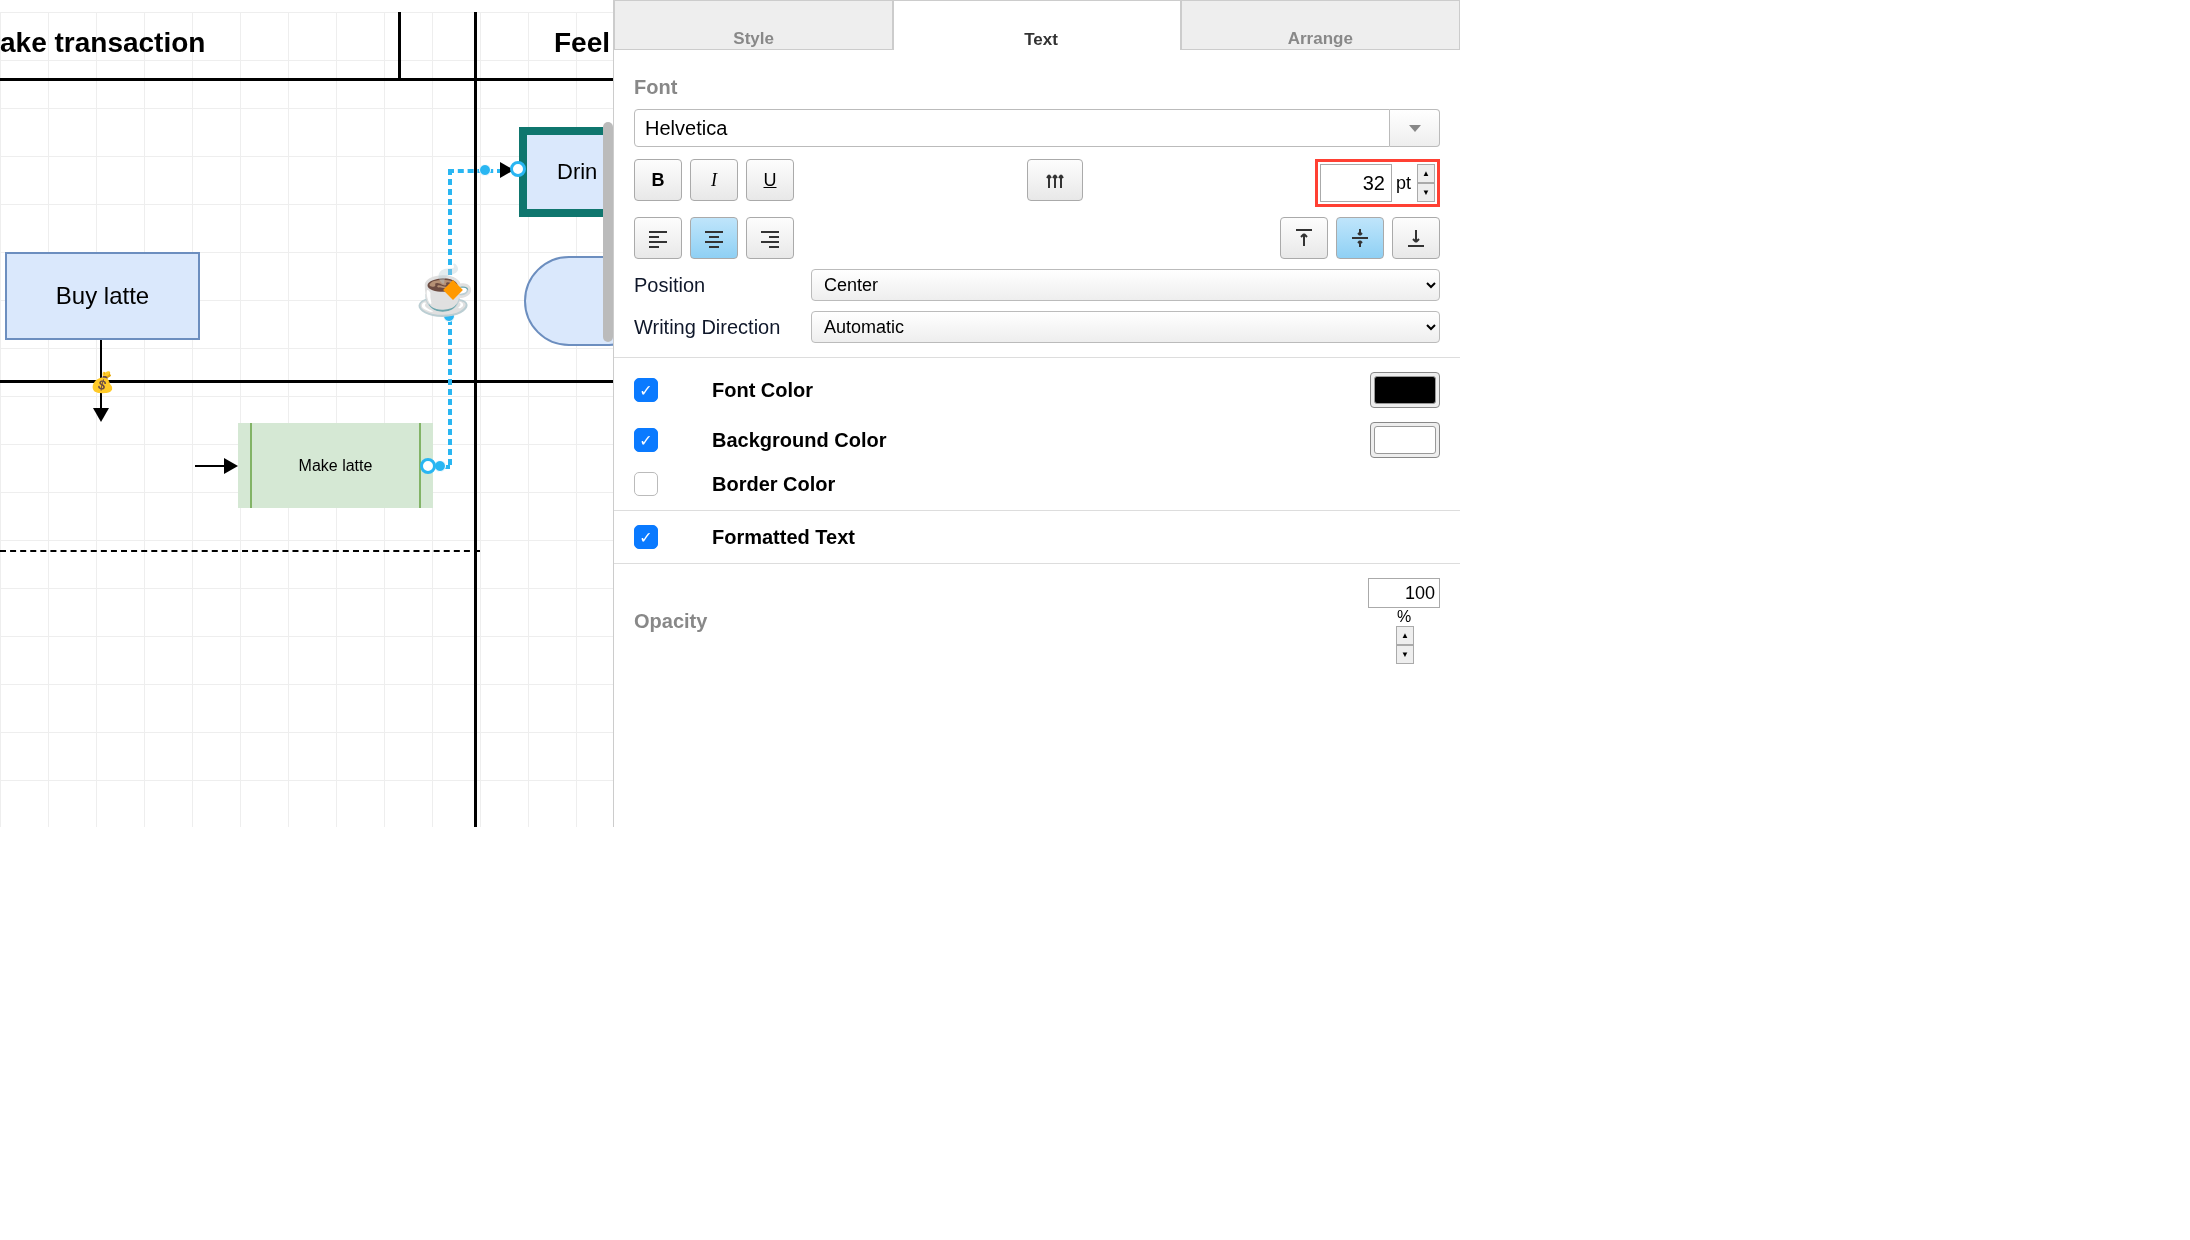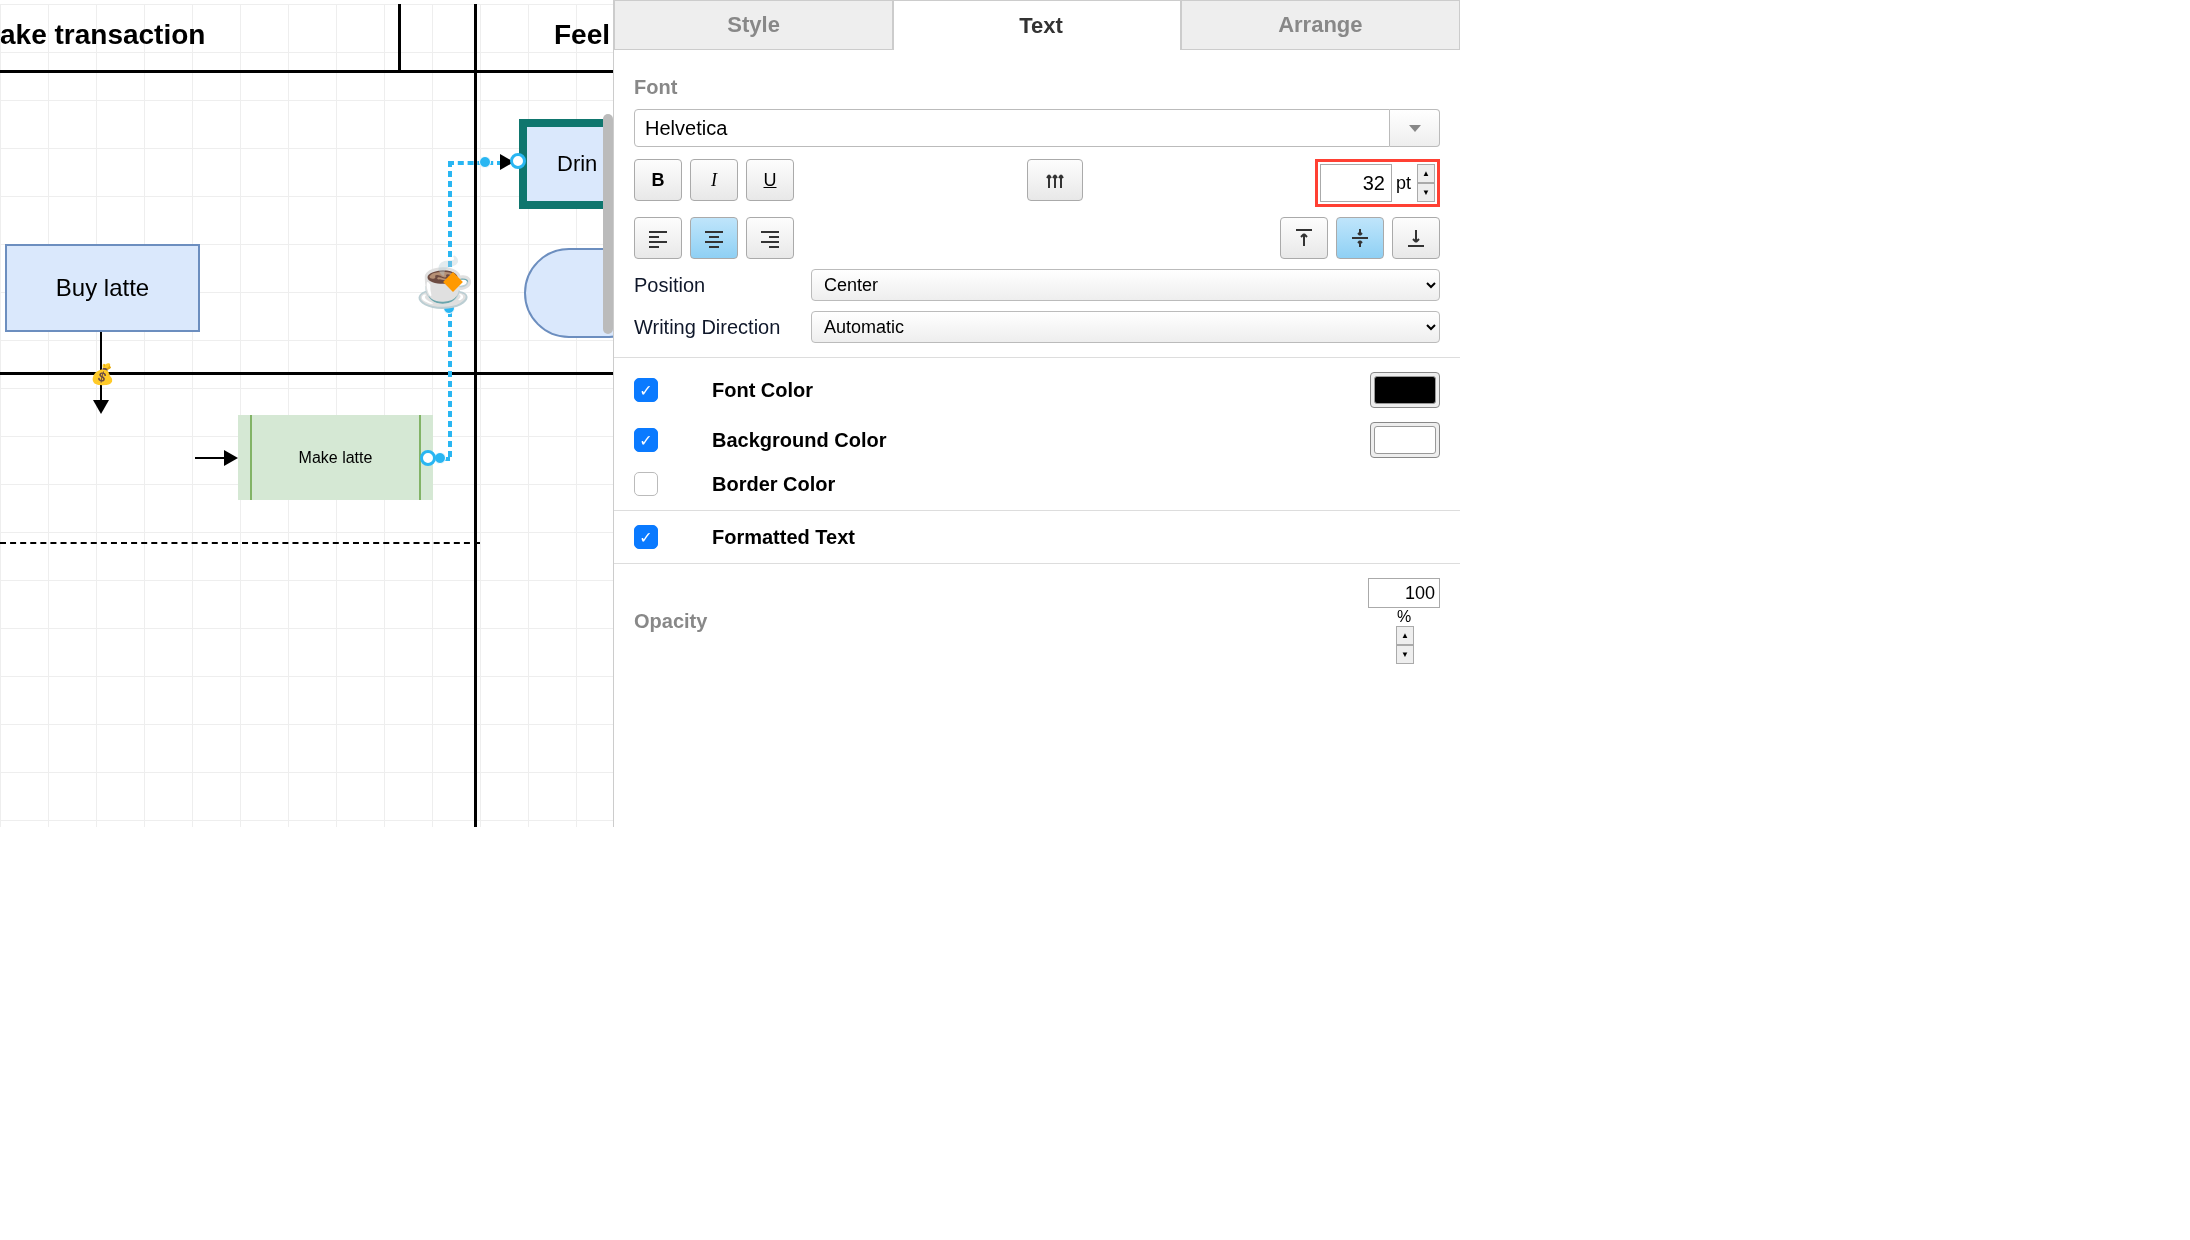--- a/index.html
+++ b/index.html
@@ -1,18 +1,18 @@
 <!DOCTYPE html>
 <html><head>
 <meta charset="utf-8">
 <style>
 * { box-sizing: border-box; margin: 0; padding: 0; }
 body { font-family: Helvetica, Arial, sans-serif; width: 1460px; height: 827px; overflow: hidden; position: relative; background: #fff; }
 
-.canvas { position: absolute; left: 0; top: 4px; width: 613px; height: 827px; background: #fff; }
+.canvas { position: absolute; left: 0; top: 12px; width: 613px; height: 827px; background: #fff; }
 .grid { position: absolute; inset: 0; background-image: linear-gradient(#eee 1px, transparent 1px), linear-gradient(90deg, #eee 1px, transparent 1px); background-size: 48px 48px; }
 
 .header-row { position: absolute; top: 15px; left: 0; right: 0; font-size: 28px; font-weight: 700; }
 .header1 { position: absolute; left: 0; }
 .header2 { position: absolute; left: 554px; }
 
 .hline { position: absolute; left: 0; width: 613px; height: 3px; background: #000; }
 .vline { position: absolute; top: 0; bottom: 0; width: 3px; background: #000; }
 
 .rect { position: absolute; border: 2px solid; display: flex; align-items: center; justify-content: center; font-size: 24px; text-align: center; }
@@ -35,21 +35,21 @@
 .sel-dot { position: absolute; width: 12px; height: 12px; background: #29b6f2; border-radius: 50%; border: 1px solid #fff; }
 .sel-ring { position: absolute; width: 16px; height: 16px; border: 3px solid #29b6f2; border-radius: 50%; background: #fff; }
 .dashed-path { position: absolute; border: 2px dashed #29b6f2; }
 
 .dashed-bottom { position: absolute; left: 0; top: 538px; width: 480px; border-top: 2px dashed #000; }
 
 .scrollbar { position: absolute; right: 0; top: 110px; width: 10px; height: 220px; background: #bbb; border-radius: 5px; }
 
 .panel { position: absolute; left: 613px; top: 0; width: 847px; height: 827px; background: #f5f5f5; border-left: 1px solid #ccc; }
 .tabs { display: flex; height: 50px; background: #eee; }
-.tab { flex: 1; display: flex; align-items: center; justify-content: center; font-size: 22px; font-weight: 600; color: #888; border: 1px solid #ccc; cursor: pointer; }
+.tab { flex: 1; display: flex; align-items: flex-end; justify-content: center; font-size: 17px; font-weight: 600; color: #888; border: 1px solid #ccc; cursor: pointer; }
 .tab.active { background: #fff; border-bottom: none; color: #333; padding-left: 8px; }
 
 .panel-body { padding: 18px 20px; background: #fff; height: calc(100% - 50px); }
 .section-label { font-size: 20px; color: #888; font-weight: 600; margin: 8px 0 10px; }
 
 .font-row { display: flex; gap: 0; margin-bottom: 12px; }
 .font-select { flex: 1; height: 38px; border: 1px solid #bbb; border-radius: 4px 0 0 4px; padding: 0 10px; font-size: 20px; display: flex; align-items: center; background: #fff; }
 .font-dd { width: 50px; height: 38px; border: 1px solid #bbb; border-left: none; border-radius: 0 4px 4px 0; display: flex; align-items: center; justify-content: center; background: linear-gradient(#fff,#eee); }
 .tri-down { width: 0; height: 0; border-left: 6px solid transparent; border-right: 6px solid transparent; border-top: 7px solid #888; }
 

